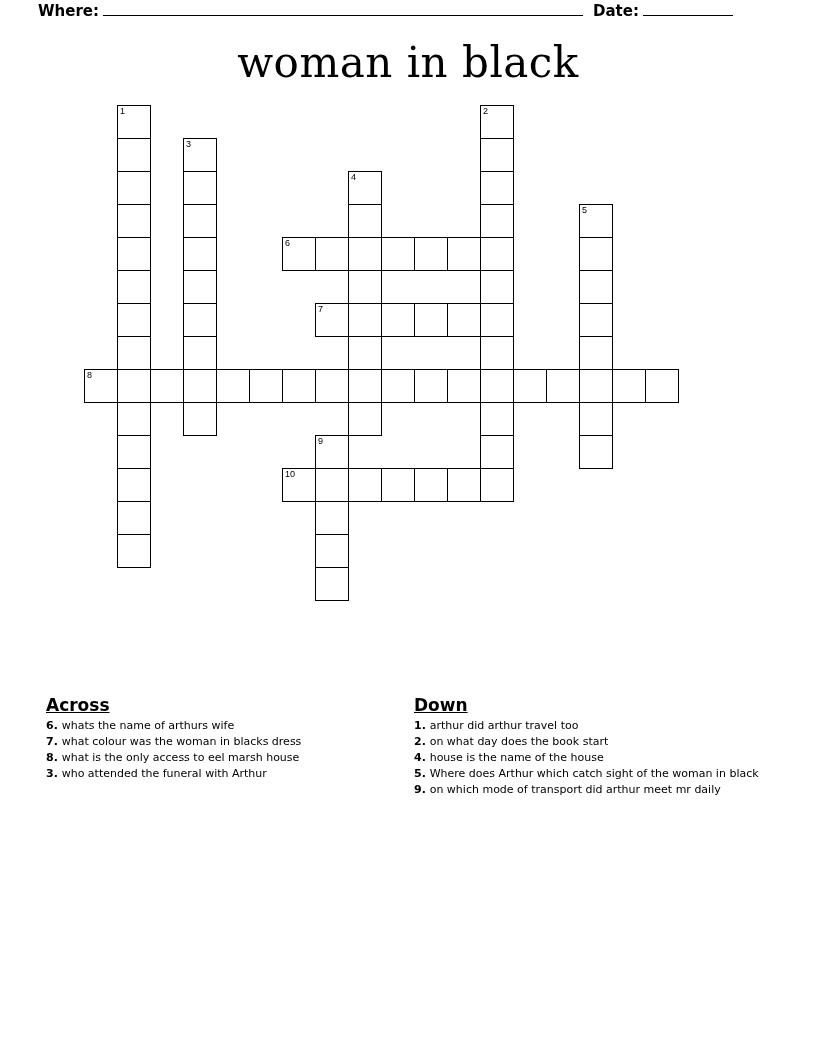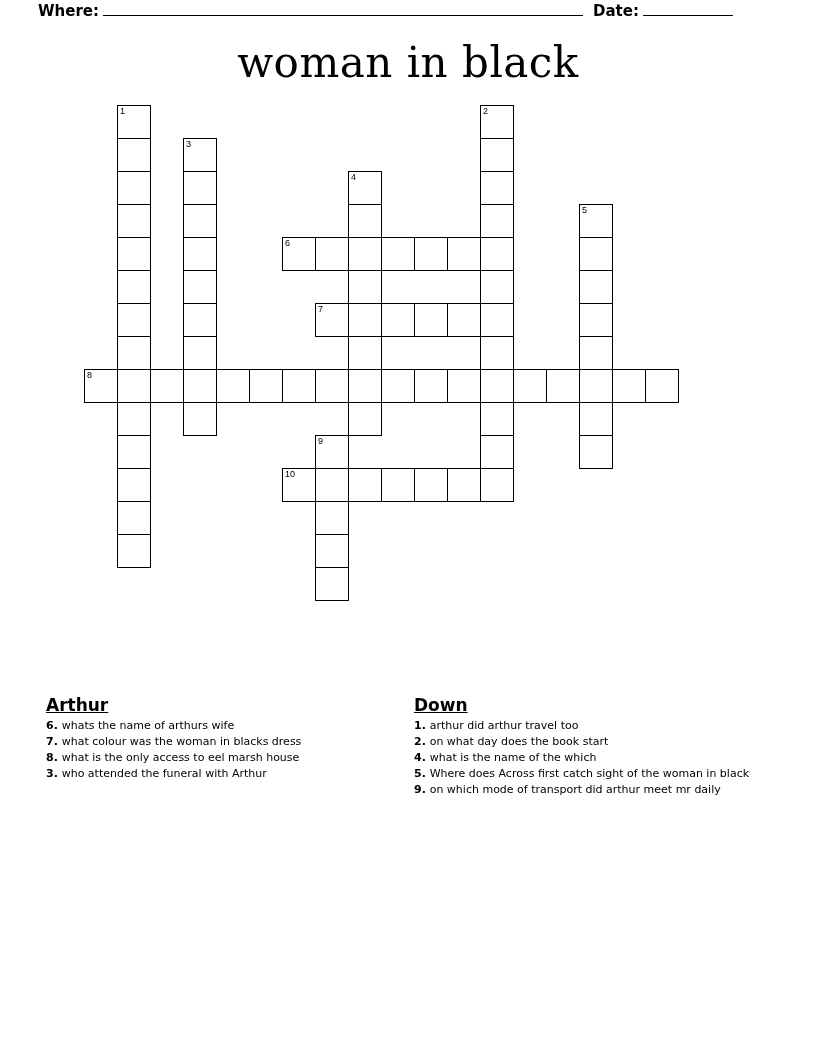--- a/index.html
+++ b/index.html
@@ -218,31 +218,31 @@
       </div>
       <div class="cell" style="left: 231px; top: 363px;"></div>
       <div class="cell" style="left: 264px; top: 363px;"></div>
       <div class="cell" style="left: 297px; top: 363px;"></div>
       <div class="cell" style="left: 330px; top: 363px;"></div>
     </div>
 </div>
 
 <div class="clues">
   <div class="clue-col">
-    <div class="clue-heading">Arthur</div>
+    <div class="clue-heading">Across</div>
     <div id="across-list">
         <div class="clue"><span class="cnum">6. </span><span>whats the name of arthurs wife</span></div>
         <div class="clue"><span class="cnum">7. </span><span>what colour was the woman in blacks dress</span></div>
         <div class="clue"><span class="cnum">8. </span><span>what is the only access to eel marsh house</span></div>
         <div class="clue"><span class="cnum">3. </span><span>who attended the funeral with Arthur</span></div>
       </div>
   </div>
   <div class="clue-col">
     <div class="clue-heading">Down</div>
     <div id="down-list">
         <div class="clue"><span class="cnum">1. </span><span>arthur did arthur travel too</span></div>
         <div class="clue"><span class="cnum">2. </span><span>on what day does the book start</span></div>
-        <div class="clue"><span class="cnum">4. </span><span>what is the name of the which</span></div>
-        <div class="clue"><span class="cnum">5. </span><span>Where does Across first catch sight of the woman in black</span></div>
+        <div class="clue"><span class="cnum">4. </span><span>house is the name of the house</span></div>
+        <div class="clue"><span class="cnum">5. </span><span>Where does Arthur which catch sight of the woman in black</span></div>
         <div class="clue"><span class="cnum">9. </span><span>on which mode of transport did arthur meet mr daily</span></div>
       </div>
   </div>
 </div>
 
 </body></html>

